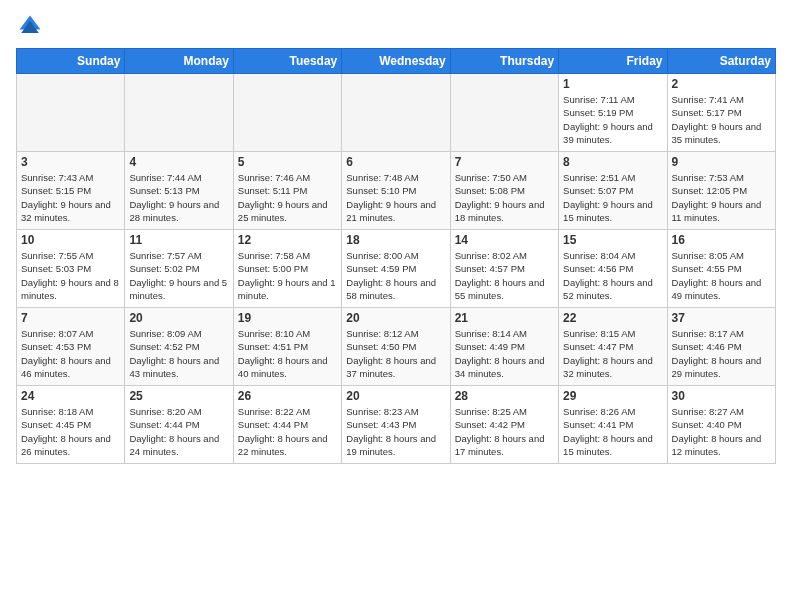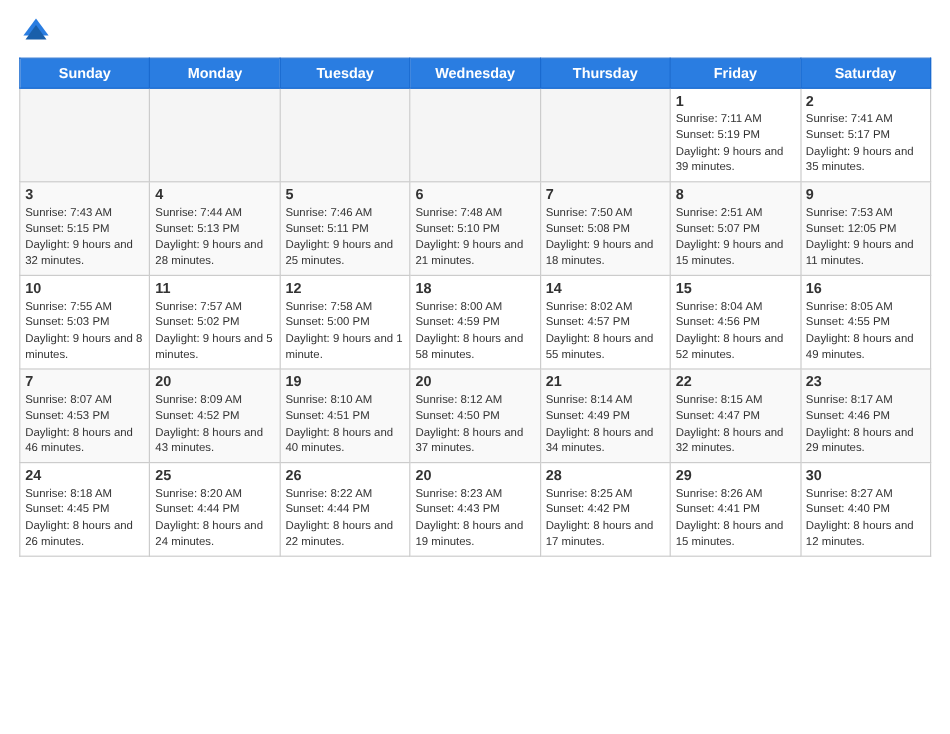--- a/index.html
+++ b/index.html
@@ -62,21 +62,21 @@
       width: 100%;
       border-collapse: collapse;
       table-layout: fixed;
     }
     .calendar th {
       background: #2a7de1;
       color: #fff;
       font-size: 12px;
       font-weight: bold;
       padding: 5px 4px;
-      text-align: center;
+      text-align: right;
       border: 1px solid #1a6acf;
     }
     .calendar td {
       border: 1px solid #ccc;
       vertical-align: top;
       padding: 3px 4px;
       height: 78px;
       background: #fff;
       font-size: 10px;
       color: #333;
@@ -271,21 +271,21 @@
 Sunset: 4:49 PM
 Daylight: 8 hours and 34 minutes.</div>
           </td>
           <td>
             <span class="day-num">22</span>
             <div class="day-info">Sunrise: 8:15 AM
 Sunset: 4:47 PM
 Daylight: 8 hours and 32 minutes.</div>
           </td>
           <td>
-            <span class="day-num">23</span>
+            <span class="day-num">37</span>
             <div class="day-info">Sunrise: 8:17 AM
 Sunset: 4:46 PM
 Daylight: 8 hours and 29 minutes.</div>
           </td>
         </tr>
         <tr>
           <td>
             <span class="day-num">24</span>
             <div class="day-info">Sunrise: 8:18 AM
 Sunset: 4:45 PM

